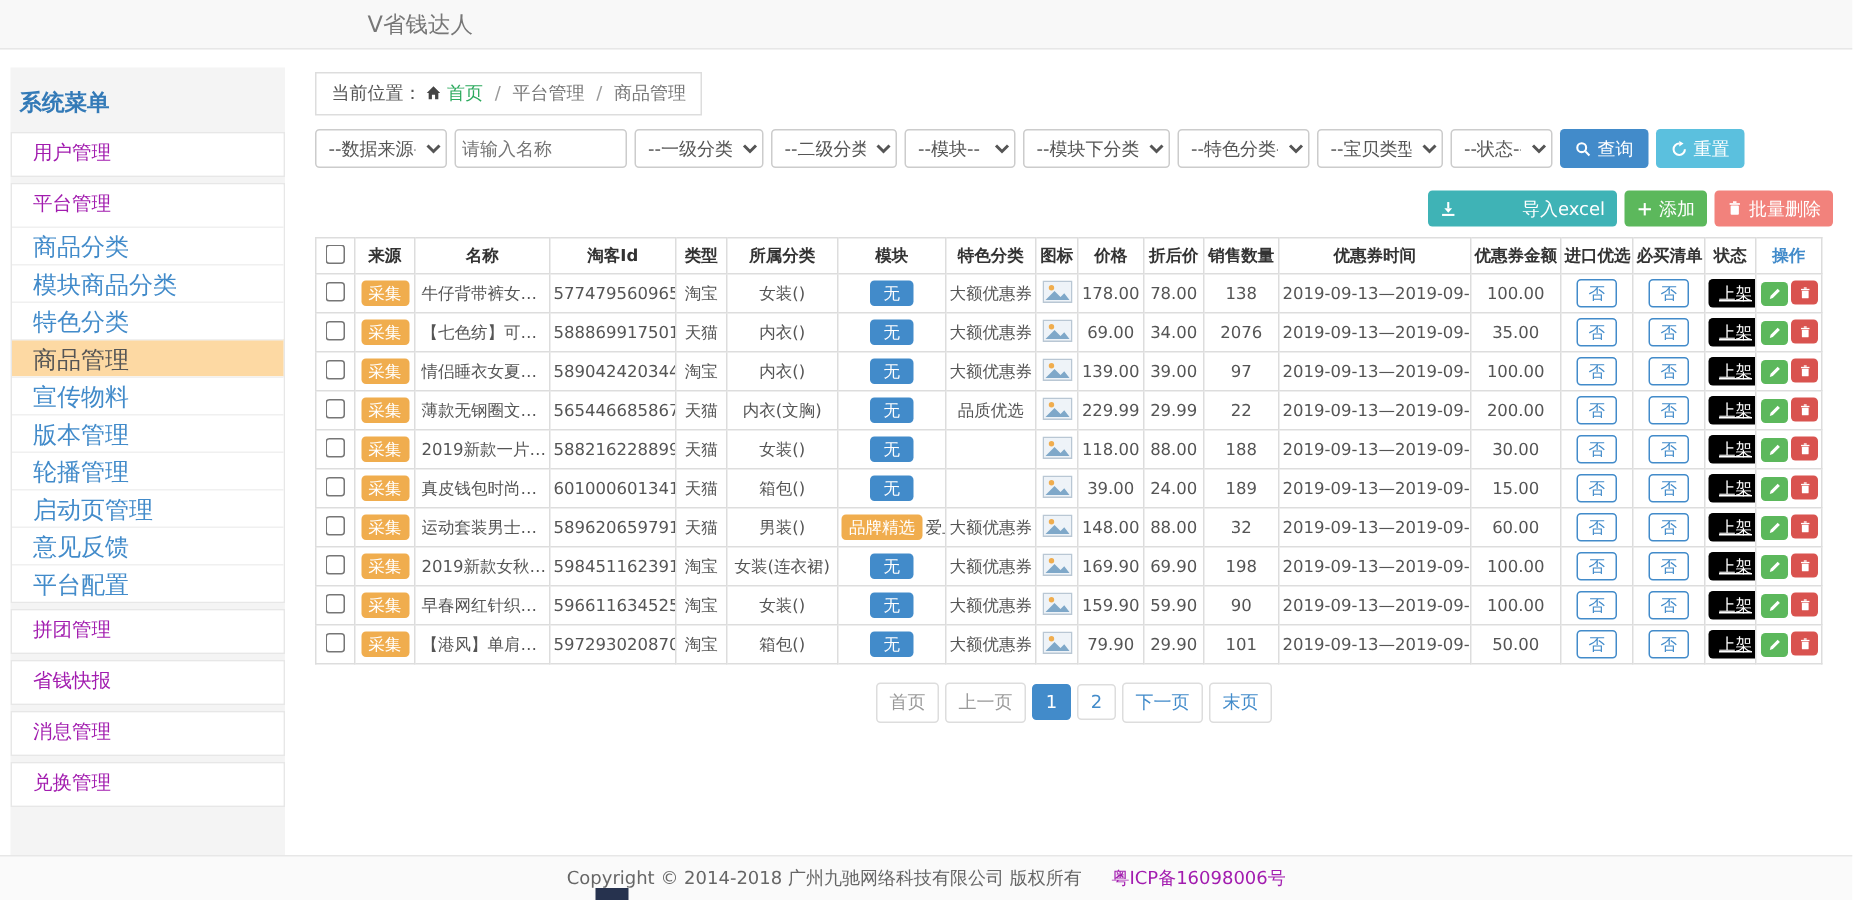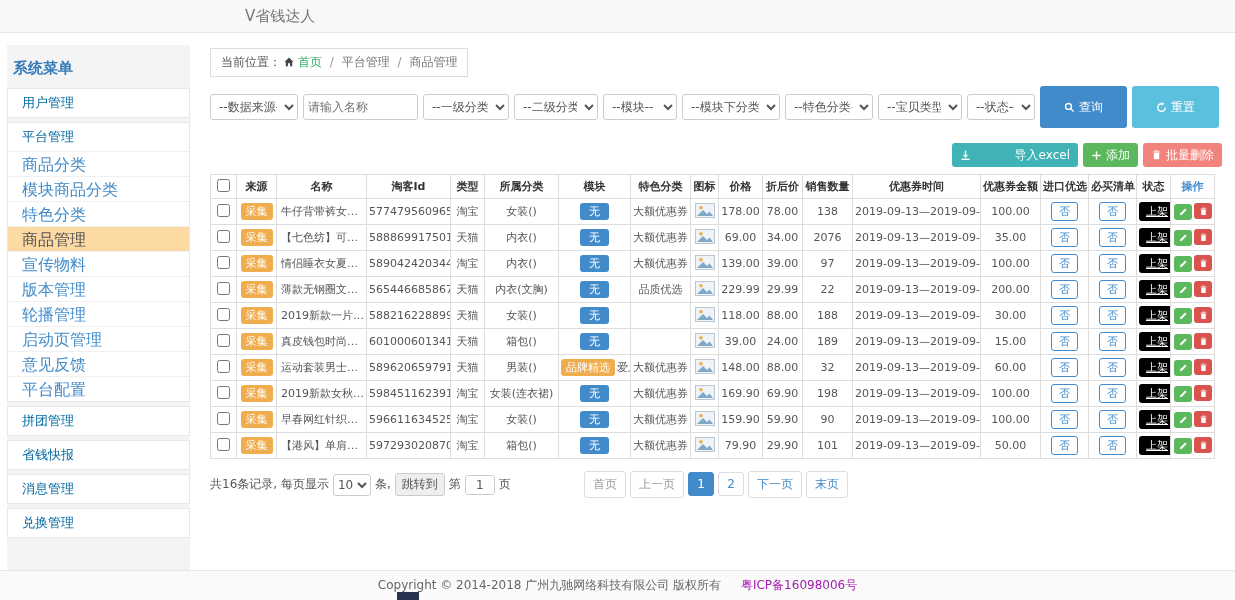--- a/index.html
+++ b/index.html
@@ -11,36 +11,36 @@
   .brand{position:absolute;left:245px;top:0;line-height:32px;font-size:15px;color:#777;}
   .topbar-right{position:absolute;right:268px;top:0;height:32px;display:flex;align-items:center;}
   .home-btn{width:30px;height:32px;background:#e7e7e7;display:flex;align-items:center;justify-content:center;cursor:pointer;}
   .welcome{margin-left:12px;color:#555;cursor:pointer;}
   .caret{display:inline-block;margin-left:4px;border-left:4px solid transparent;border-right:4px solid transparent;border-top:4px solid #555;vertical-align:middle;}
 
   
   .sidebar{position:absolute;left:7px;top:45px;width:183px;height:525px;background:#f4f4f4;overflow:hidden;padding:6px 0 0 0;}
   .sidebar-title{color:#337ab7;font-size:15px;font-weight:bold;padding:8px 6px 10px 6px;}
   .menu-group{margin-bottom:4px;border:1px solid #e7e7e7;background:#fff;}
-  .menu-item{height:28px;line-height:28px;padding-left:14px;font-size:13px;color:#0369a1;cursor:pointer;background:#fff;}
+  .menu-item{height:28px;line-height:28px;padding-left:14px;font-size:13px;color:#a21caf;cursor:pointer;background:#fff;}
   .menu-subitem{height:25px;line-height:25px;padding-left:14px;font-size:16px;color:#428bca;cursor:pointer;border-top:1px solid #f0f0f0;background:#fff;}
   .menu-subitem.active{background:#fdd9a3;color:#555;}
 
   
   .main{position:absolute;left:210px;top:45px;width:1012px;}
   .breadcrumb-box{display:inline-block;border:1px solid #ddd;background:#fff;padding:5px 10px;color:#555;margin-top:3px;}
   .crumb-home{color:#2daa5e;cursor:pointer;}
   .crumb-link{color:#777;cursor:pointer;}
   .crumb-sep{color:#999;margin:0 4px;}
   .bc-home-icon{vertical-align:-2px;margin:0 3px 0 2px;}
 
   .filter-row{margin-top:9px;display:flex;align-items:center;gap:5px;}
   #filter-controls{display:contents;}
   .f-select,.f-input{height:26px;border:1px solid #ccc;border-radius:3px;font-size:12px;color:#555;background:#fff;padding:0 4px;font-family:inherit;}
-  .btn{display:inline-flex;align-items:center;gap:4px;height:42px;padding:0 24px;border:none;border-radius:3px;color:#fff;font-size:12px;cursor:pointer;font-family:inherit;}
+  .btn{display:inline-flex;align-items:center;gap:4px;height:26px;padding:0 10px;border:none;border-radius:3px;color:#fff;font-size:12px;cursor:pointer;font-family:inherit;}
   .btn-primary{background:#428bca;}
   .btn-info{background:#5bc0de;}
 
   .toolbar-row{margin-top:15px;display:flex;justify-content:flex-end;gap:5px;}
   .btn-sm{height:24px;padding:0 8px;}
   .btn-teal{background:#3fb3b6;gap:44px;}
   .btn-success{background:#5cb85c;}
   .btn-salmon{background:#f2827c;}
 
   
@@ -555,29 +555,20 @@
                   <rect x="4" y="5" width="8" height="9" rx="1" fill="#fff"></rect>
                   <rect x="3" y="2.8" width="10" height="1.6" fill="#fff"></rect>
                   <rect x="6.3" y="1" width="3.4" height="1.6" fill="#fff"></rect>
                 </svg></span>
             </button></td>
         </tr>
       </tbody>
   </table>
 
   <div class="pagi-row">
-    <div class="pagi-left">
-      <span>共16条记录, 每页显示</span>
-      <select class="pp-select"><option>10</option></select>
-      <span>条,</span>
-      <span class="jump-chip">跳转到</span>
-      <span>第</span>
-      <input class="jump-input" type="text" value="1" style="">
-      <span>页</span>
-    </div>
     <div class="pagi-center"><span class="pg-btn disabled">首页</span><span class="pg-btn disabled">上一页</span><span class="pg-btn active">1</span><span class="pg-btn">2</span><span class="pg-btn">下一页</span><span class="pg-btn">末页</span></div>
   </div>
 
 </div>
 
 <div class="footer">
   <span>Copyright © 2014-2018 广州九驰网络科技有限公司 版权所有</span>
   <a>粤ICP备16098006号</a>
 </div>
 

